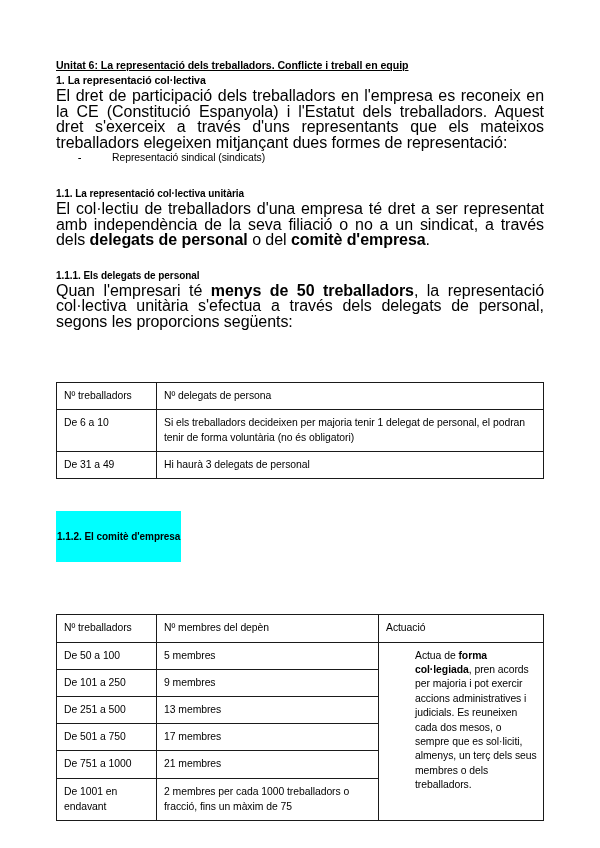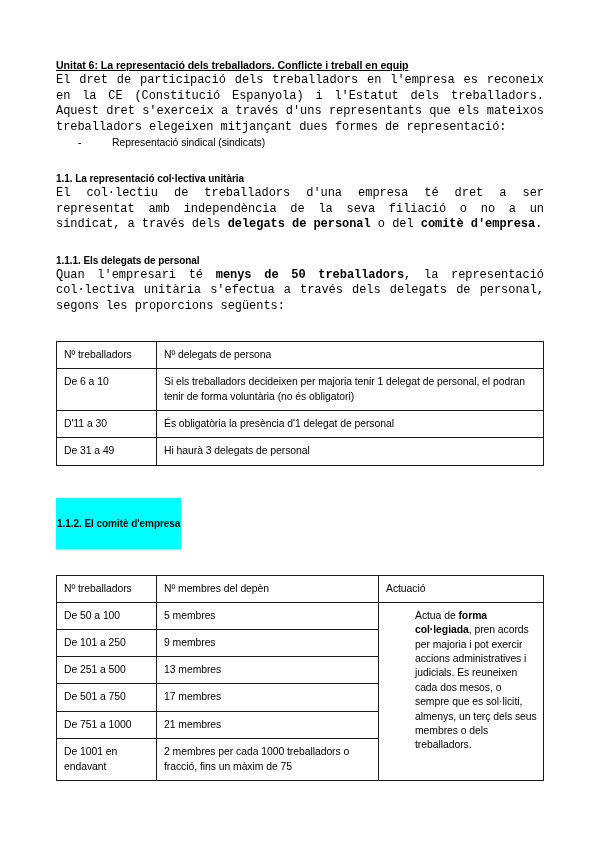--- a/index.html
+++ b/index.html
@@ -50,26 +50,25 @@
   }
   h3.subsec.hl {
     display: inline-block;
   }
   .hl-wrap { margin: 0; line-height: 15px; }
   .highlight {
     background: #00ffff;
     padding: 18px 1px;
   }
   p.body {
-    font-size: 12px;
+    font-size: 16px;
     line-height: 15.6px;
     margin: 0;
     text-align: justify;
     letter-spacing: -0.05px;
-    font-family: Liberation Mono, monospace;
   }
   .sp6 { height: 6px; }
   .sp12 { height: 12px; }
   .sp20 { height: 20px; }
   ul.dashlist {
     list-style: none;
     margin: 0;
     padding: 0 0 0 0;
   }
   ul.dashlist li {
@@ -81,20 +80,21 @@
   }
   ul.dashlist li .dash {
     position: absolute;
     left: 22px;
     top: 0;
   }
   table.t {
     border-collapse: collapse;
     width: 100%;
     table-layout: fixed;
+    margin-top: 26px;
   }
   table.t td {
     border: 1px solid #1a1a1a;
     font-size: 10.4px;
     line-height: 15.2px;
     padding: 5px 6px 6px 7px;
     vertical-align: top;
     letter-spacing: -0.05px;
   }
   
@@ -112,20 +112,21 @@
   }
   b { font-weight: bold; }
 </style>
 </head>
 <body>
 
 <div class="page">
 
   <div class="doc-title">Unitat 6: La representació dels treballadors. Conflicte i treball en equip</div>
 
+  <h2 class="sec">1. La representació col·lectiva</h2>
 
   <p class="body">El dret de participació dels treballadors en l'empresa es reconeix en la CE (Constitució Espanyola) i l'Estatut dels treballadors. Aquest dret s'exerceix a través d'uns representants que els mateixos treballadors elegeixen mitjançant dues formes de representació:</p>
 
   <ul class="dashlist">
     <li><span class="dash">-</span></li>
     <li><span class="dash">-</span><span>Representació sindical (sindicats)</span></li>
   </ul>
 
   <div class="sp20"></div>
 
@@ -148,24 +149,20 @@
         <col class="c2">
       </colgroup>
     <tbody>
       <tr>
         <td>Nº treballadors</td>
         <td>Nº delegats de persona</td>
       </tr>
       <tr>
         <td>De 6 a 10</td>
         <td>Si els treballadors decideixen per majoria tenir 1 delegat de personal, el podran tenir de forma voluntària (no és obligatori)</td>
-      </tr>
-      <tr>
-        <td>D'11 a 30</td>
-        <td>És obligatòria la presència d'1 delegat de personal</td>
       </tr>
       <tr>
         <td>De 31 a 49</td>
         <td>Hi haurà 3 delegats de personal</td>
       </tr>
     </tbody>
   </table>
 
   <div class="sp20"></div>
   <div class="sp12"></div>

